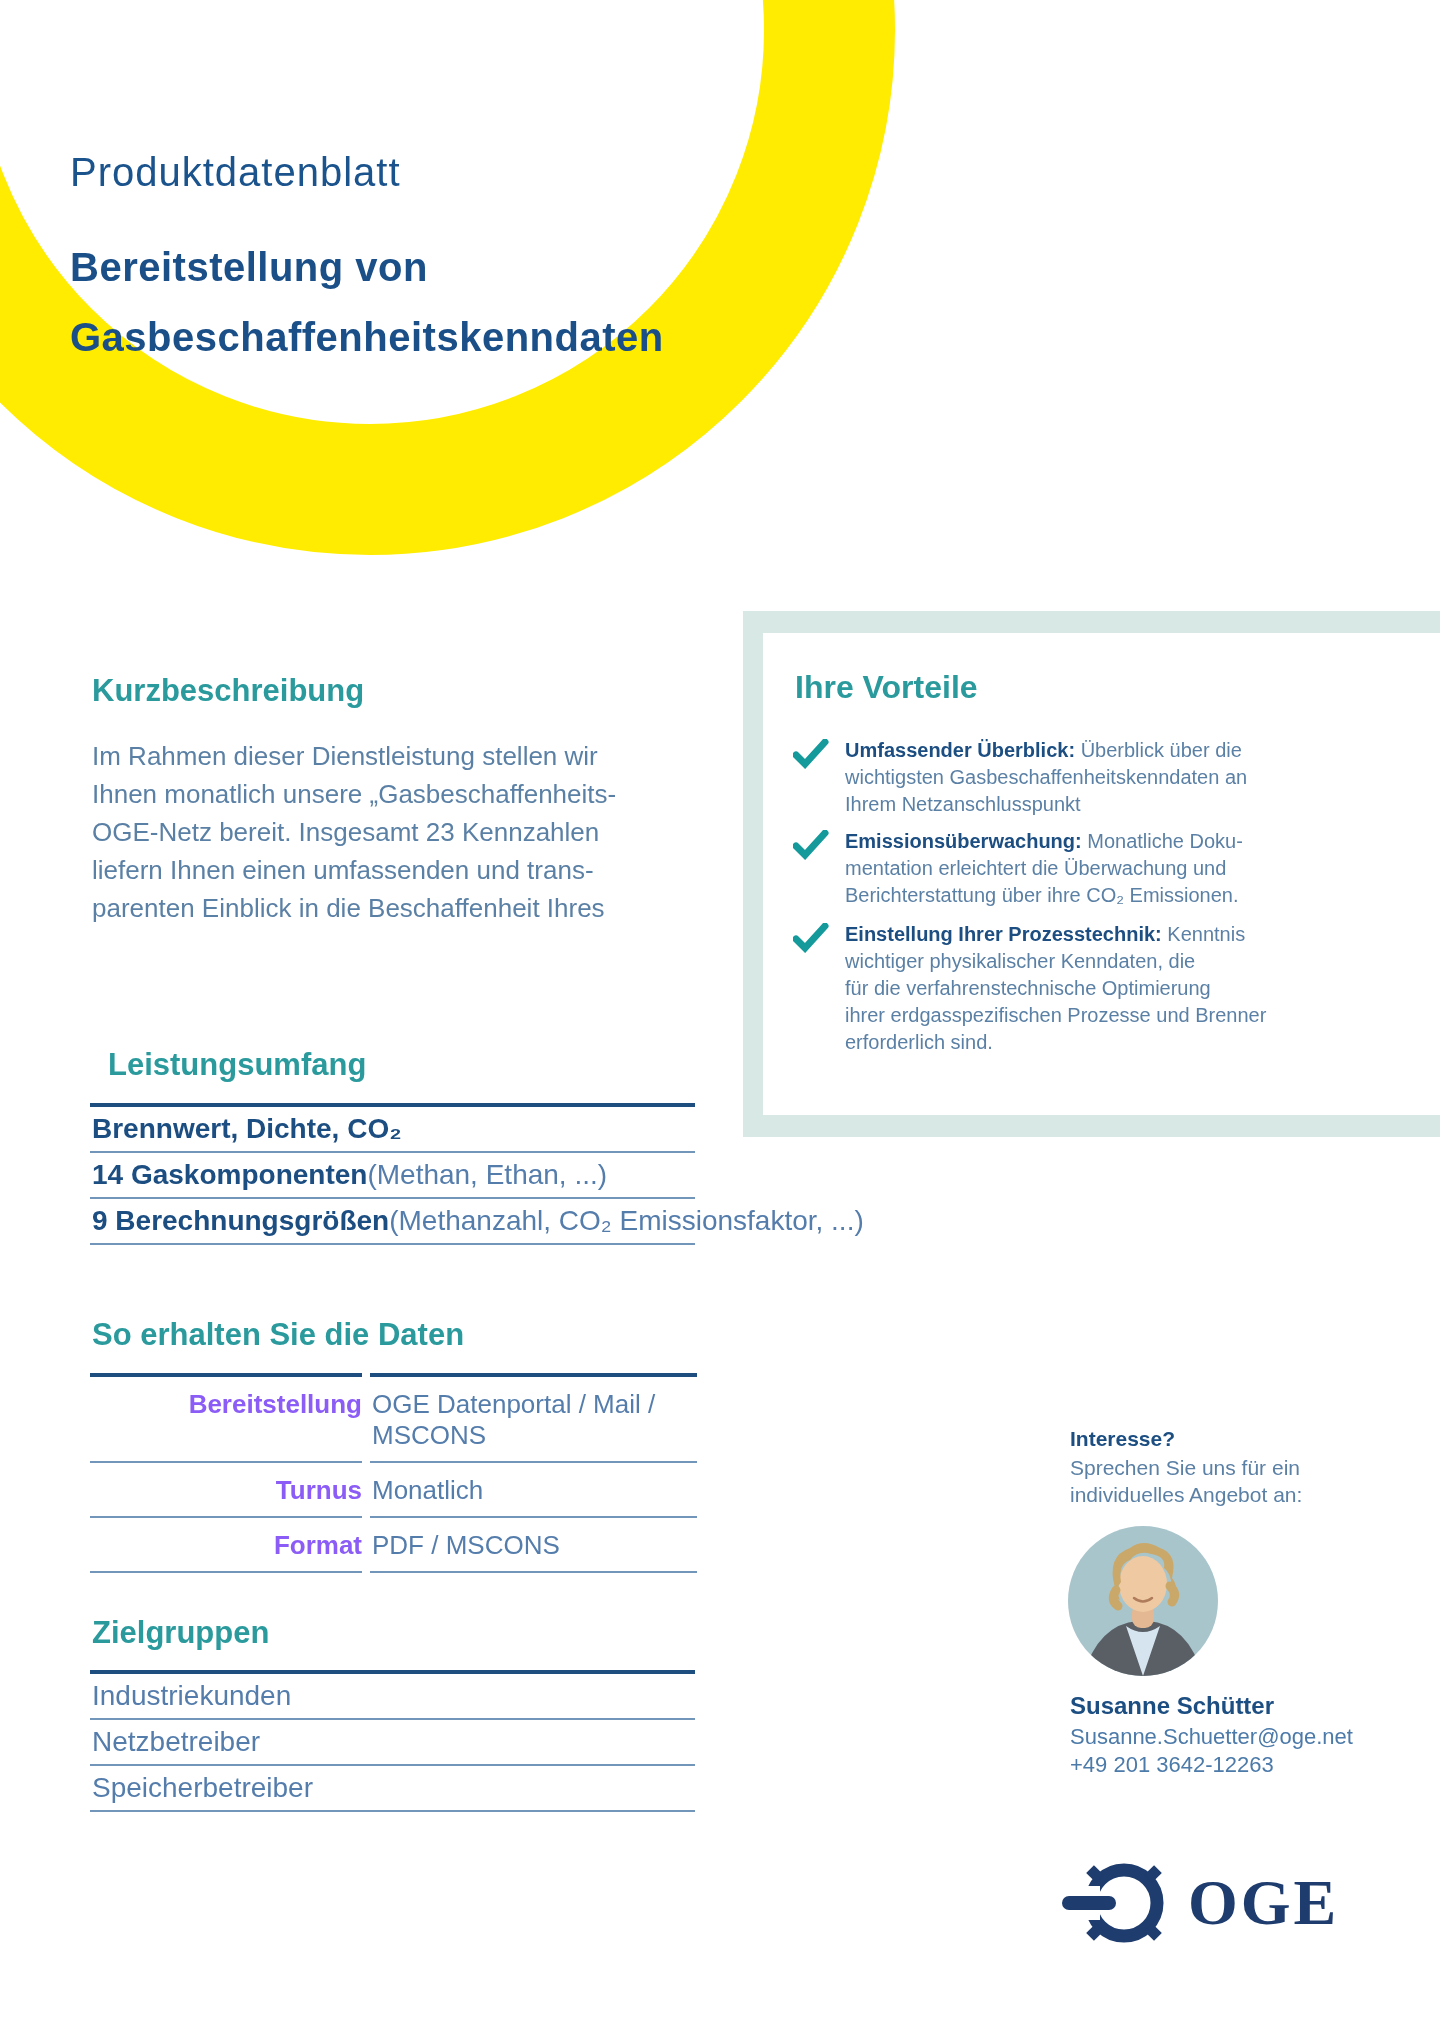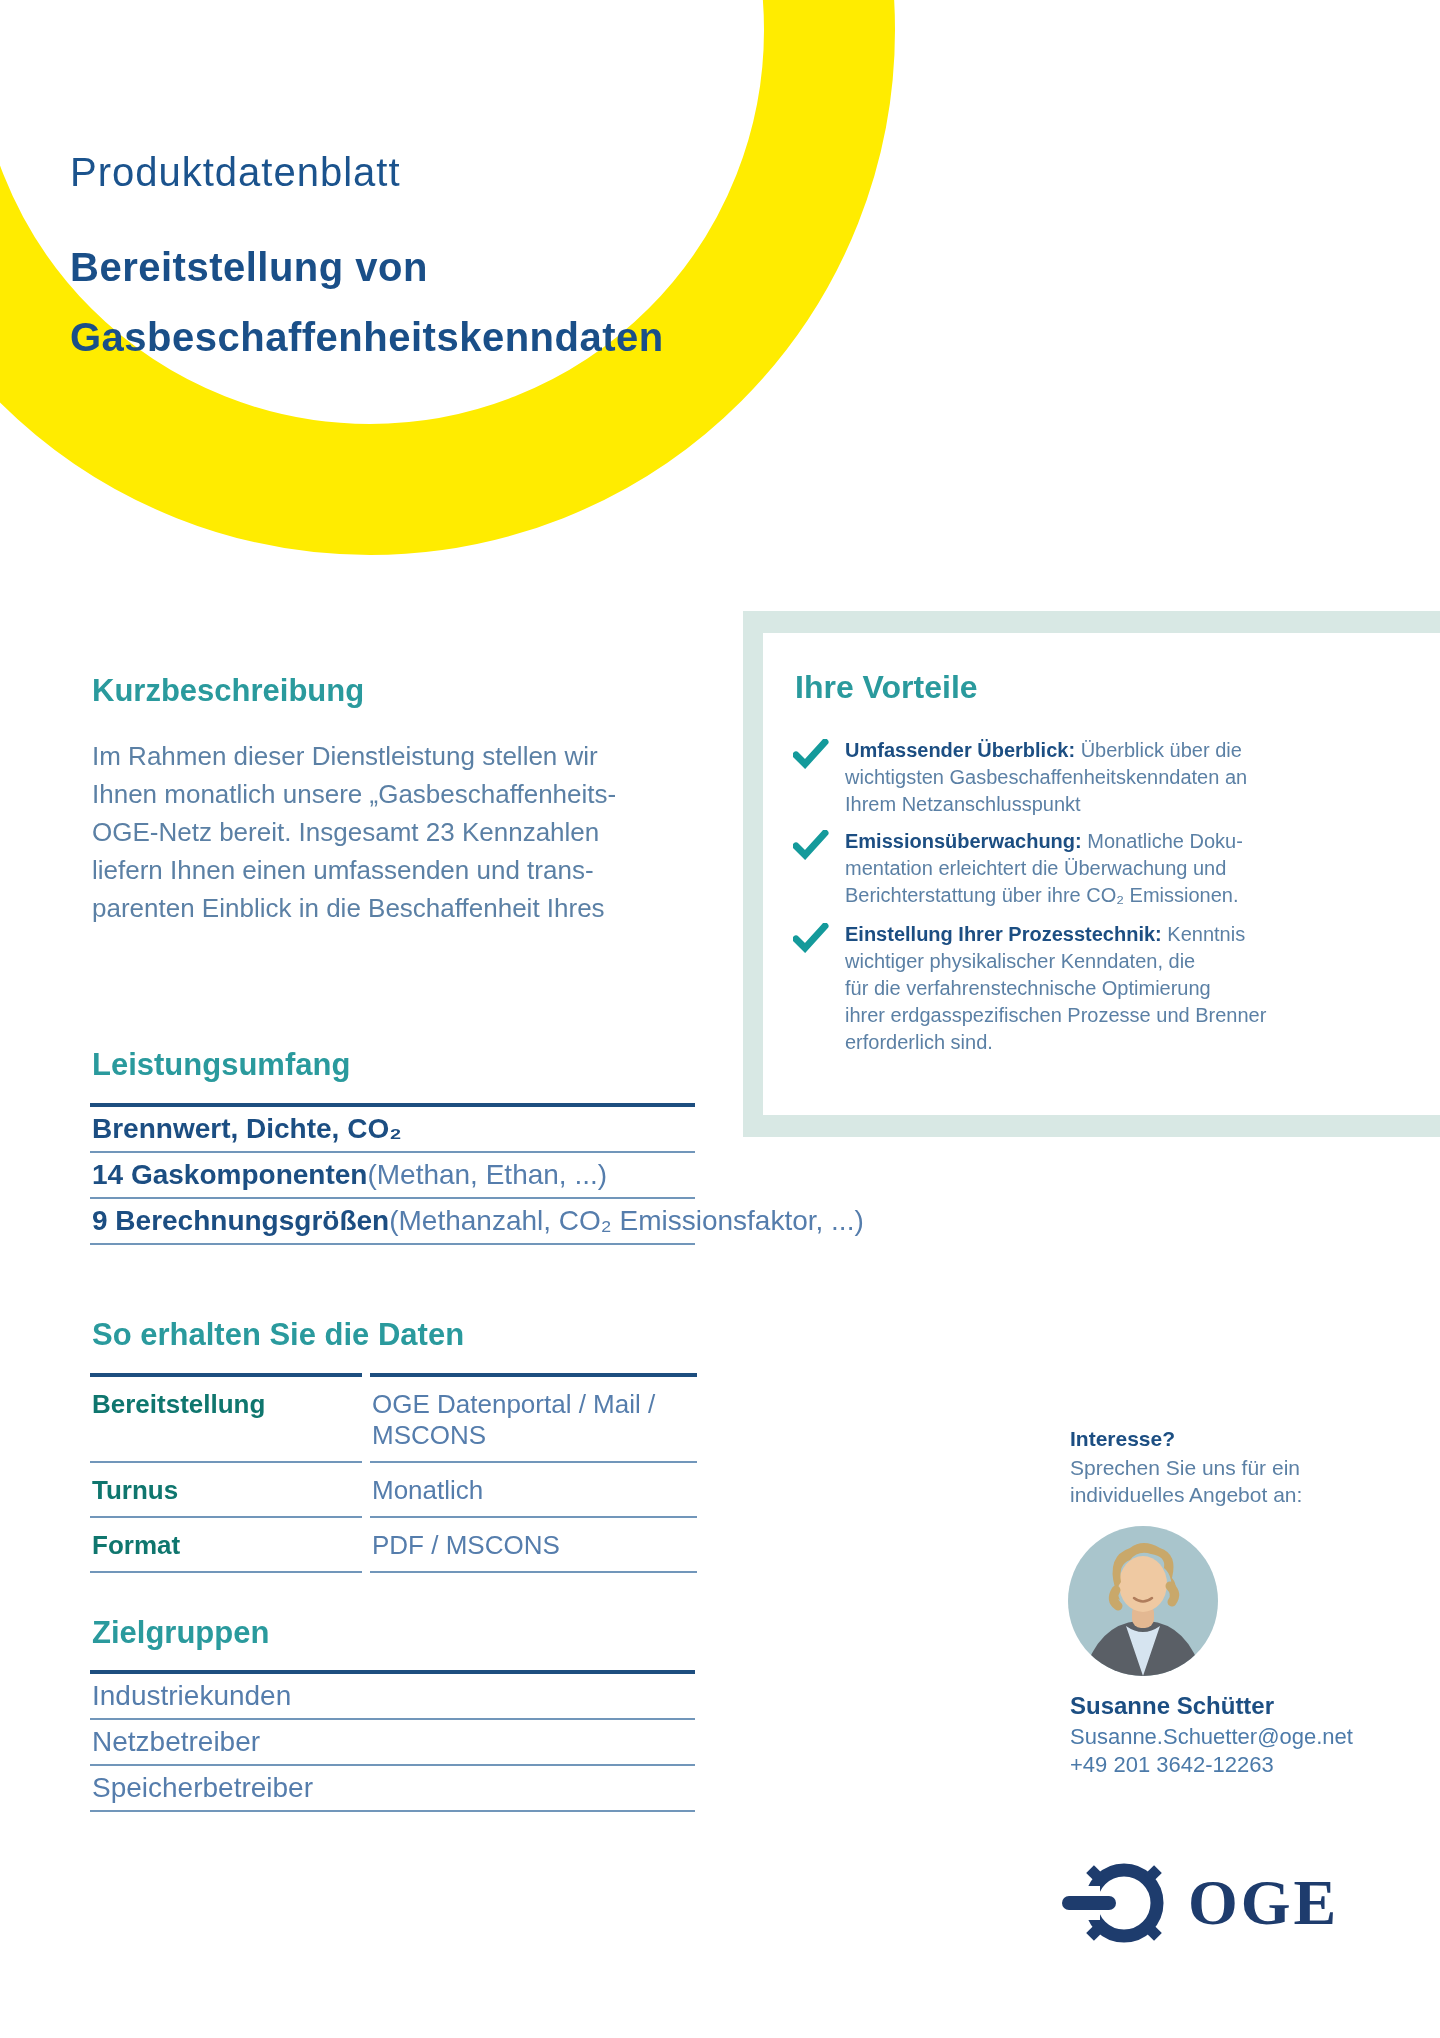--- a/index.html
+++ b/index.html
@@ -41,21 +41,21 @@
   
   .ds-table{
     position:absolute;left:90px;top:1373px;width:607px;
     display:grid;grid-template-columns:272px 327px;column-gap:8px;
   }
   .ds-cell{
     border-bottom:2px solid #7196BA;font-size:26px;line-height:31px;
     padding:12px 0 10px 2px;white-space:nowrap;
   }
   .ds-head{border-top:4px solid #1D4E7F;}
-  .ds-label{font-weight:700;color:#0f766e;}
+  .ds-label{font-weight:700;color:#8b5cf6;text-align:right;}
   .ds-value{color:#557DAC;}
   
   .zg-row{font-weight:400;color:#557DAC;}
   
   .v-box{
     position:absolute;left:743px;top:611px;width:697px;height:482px;
     border-left:20px solid #D8E8E4;border-top:22px solid #D8E8E4;border-bottom:22px solid #D8E8E4;
     background:#ffffff;
   }
   .v-item{position:absolute;left:793px;white-space:nowrap;}
@@ -89,21 +89,21 @@
 
 <div class="sec-h" style="left:92px;top:673px;">Kurzbeschreibung</div>
 <div class="para">
   <div>Im Rahmen dieser Dienstleistung stellen wir</div>
   <div>Ihnen monatlich unsere „Gasbeschaffenheits-</div>
   <div>OGE-Netz bereit. Insgesamt 23 Kennzahlen</div>
   <div>liefern Ihnen einen umfassenden und trans-</div>
   <div>parenten Einblick in die Beschaffenheit Ihres</div>
 </div>
 
-<div class="sec-h" style="left:92px;top:1047px;">Leistungsumfang</div>
+<div class="sec-h" style="left:108px;top:1047px;">Leistungsumfang</div>
 <div class="rule-table" style="top:1103px;">
   <div class="rt-row">
     <span class="b">Brennwert, Dichte, CO₂</span>
       <span class="n"></span>
   </div>
   <div class="rt-row">
     <span class="b">14 Gaskomponenten</span>
       <span class="n"> (Methan, Ethan, ...)</span>
   </div>
   <div class="rt-row">

